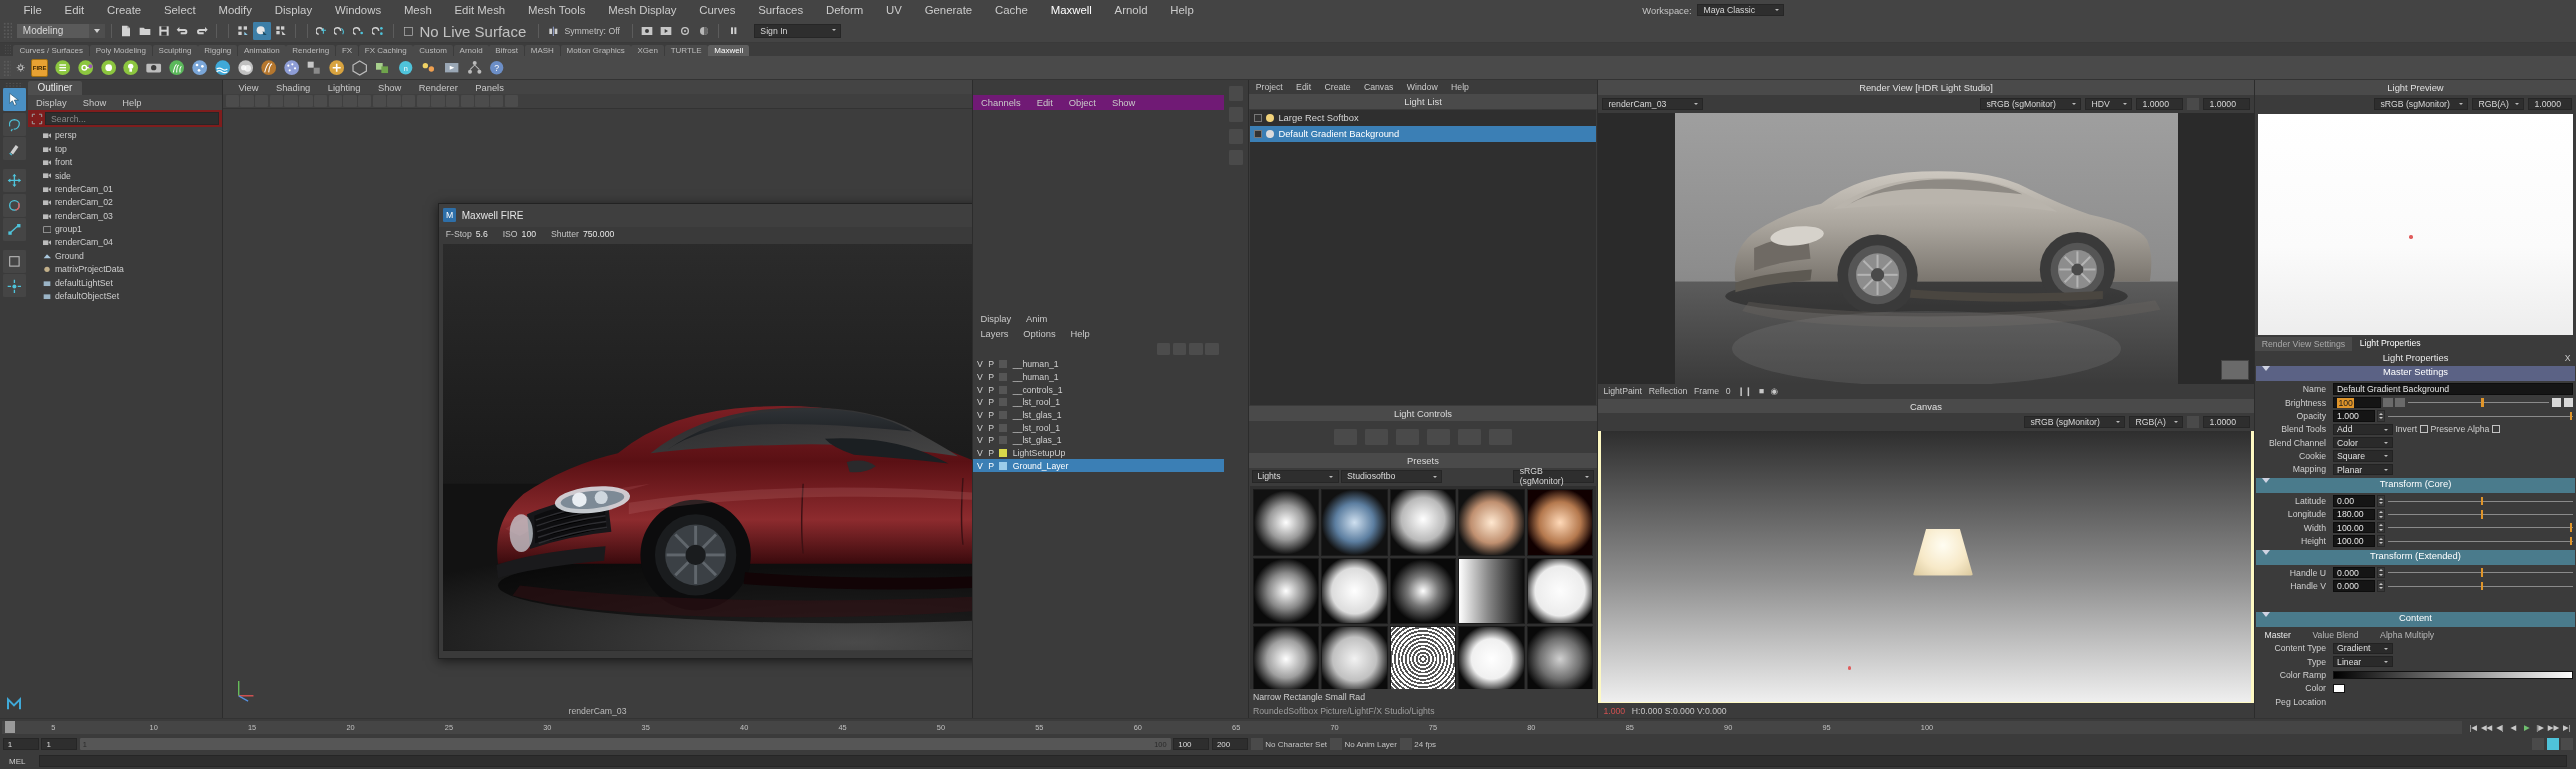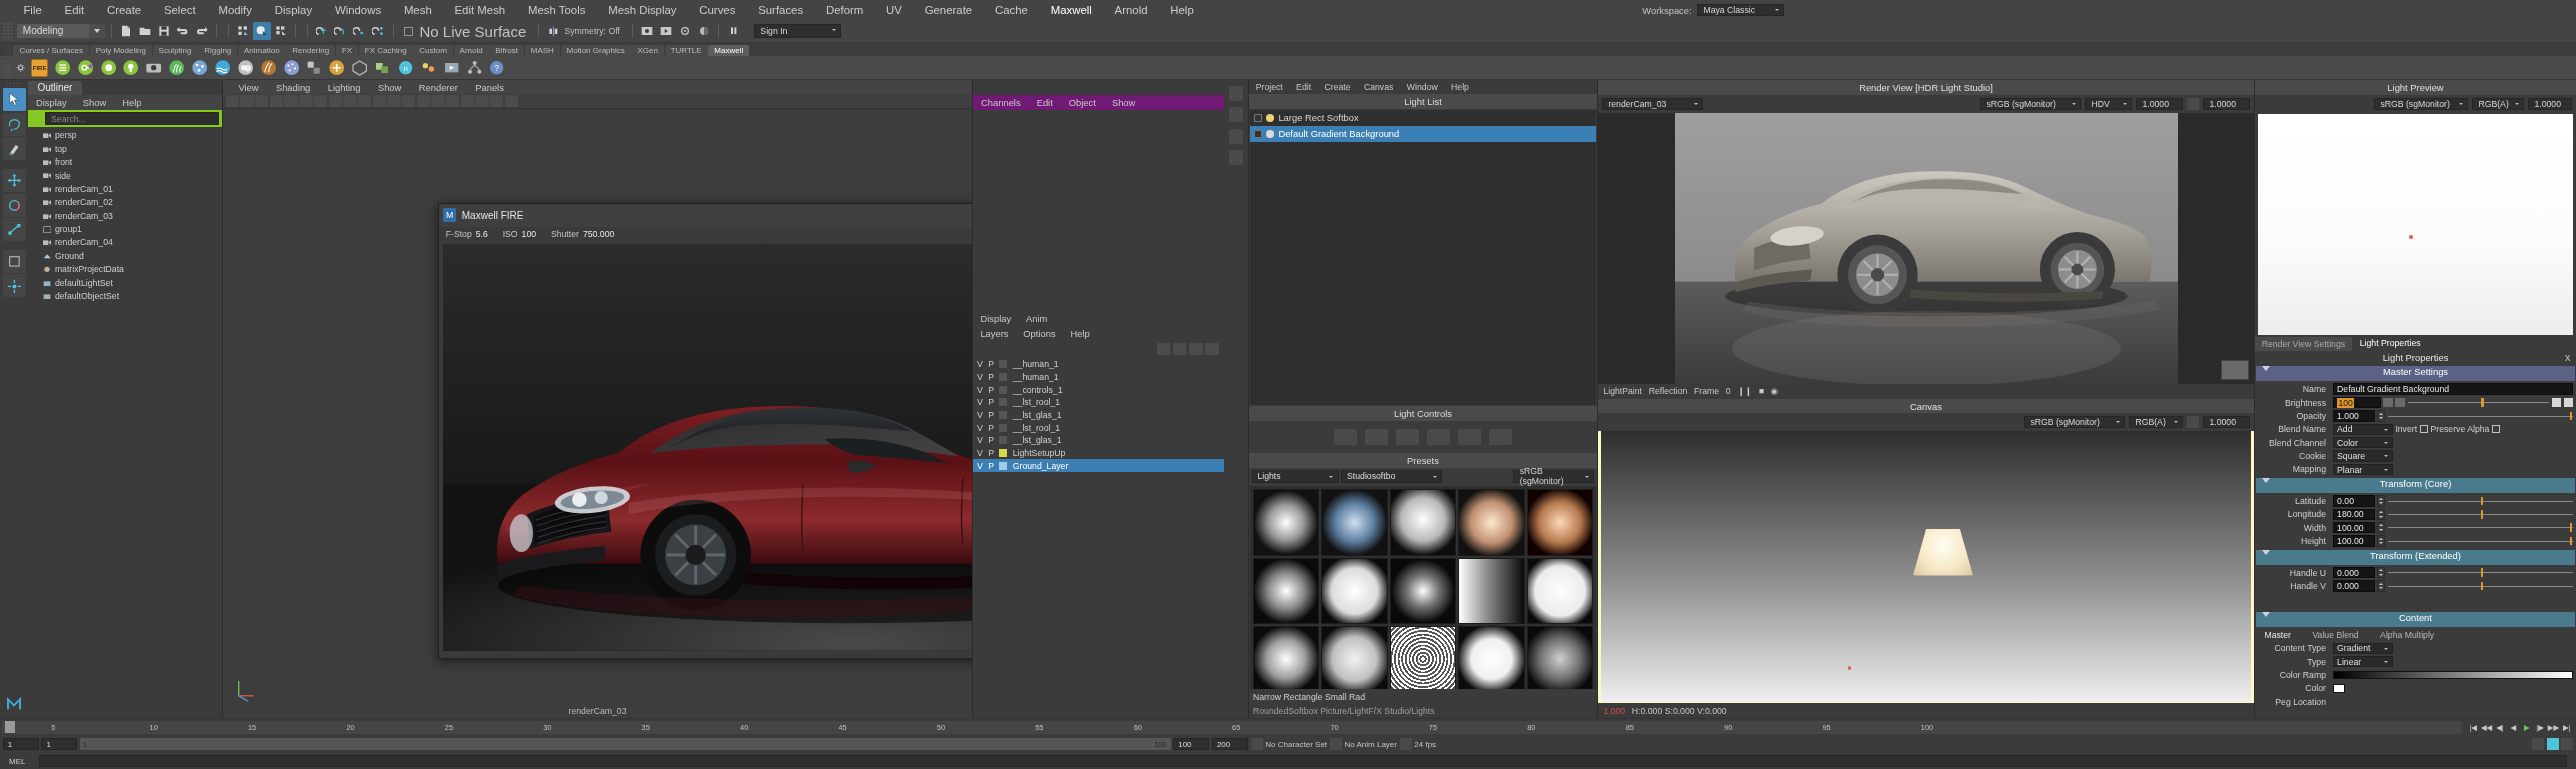--- a/index.html
+++ b/index.html
@@ -53,21 +53,21 @@
   .tcbtn { width:23px; height:23px; margin-bottom:1.3px; display:flex; align-items:center; justify-content:center; background:#454545; border-radius:1.3px;}
   .tcbtn.sel { background:#4a90c4; }
   .tcgap { height:8px; }
 
   
   .outliner { width:195px; background:#3b3b3b; display:flex; flex-direction:column; flex:0 0 auto; border-right:0.7px solid #2c2c2c;}
   .panel-tabs { height:14.8px; background:#3b3b3b; display:flex; align-items:flex-end; }
   .ptab { font-size:10px; padding:1.3px 9.4px 2px; background:#4e4e4e; color:#e8e8e8; border-top-left-radius:2px; border-top-right-radius:2px; }
   .panel-menu { height:14.8px; display:flex; align-items:center; background:#444; }
   .panel-menu span { font-size:9.4px; padding:0 8px; color:#c9c9c9; }
-  .search-row { height:17.4px; display:flex; align-items:center; background:#84cc16; padding:0 2.7px; gap:2.7px; }
+  .search-row { height:17.4px; display:flex; align-items:center; background:#7f1d1d; padding:0 2.7px; gap:2.7px; }
   .search-in { flex:1; height:13.4px; background:#2e2e2e; border:0.7px solid #272727; color:#8c8c8c; font-size:8.7px; padding-left:4.7px; line-height:12px;}
   .tree { flex:1; overflow:hidden; padding-top:1.3px; background:#3b3b3b; }
   .trow { height:13.4px; display:flex; align-items:center; font-size:8.7px; color:#cfcfcf; padding-left:14.8px; }
   .trow .tico { width:8.7px; height:7.4px; margin-right:3.4px; flex:0 0 auto; }
 
   
   .center { flex:1 1 auto; display:flex; flex-direction:column; min-width:0; background:#3b3b3b;}
   .vp-menu { height:13.4px; background:#444; display:flex; align-items:center; padding-left:6.7px;}
   .vp-menu span { font-size:9.4px; padding:0 8.7px; color:#c9c9c9;}
   .vp-icons { height:14.8px; background:#3f3f3f; display:flex; align-items:center; padding-left:2.7px; gap:1.3px; border-bottom:0.7px solid #333;}
@@ -1144,21 +1144,21 @@
           <div class="spin">
               <i class="u"></i>
               <i class="d"></i>
             </div>
           <div class="slider">
               <span class="trk"></span>
               <span class="hnd" style="left:98%"></span>
             </div>
         </div>
         <div class="prow">
-          <span class="plabel">Blend Name</span>
+          <span class="plabel">Blend Tools</span>
           <div class="ddwn" style="width:60px;">Add</div>
           <span style="color:#d0d0d0;">Invert</span>
           <span class="chk2"></span>
           <span style="color:#d0d0d0;">Preserve Alpha</span>
           <span class="chk2"></span>
         </div>
         <div class="prow">
           <span class="plabel">Blend Channel</span>
           <div class="ddwn" style="width:60px;">Color</div>
         </div>

